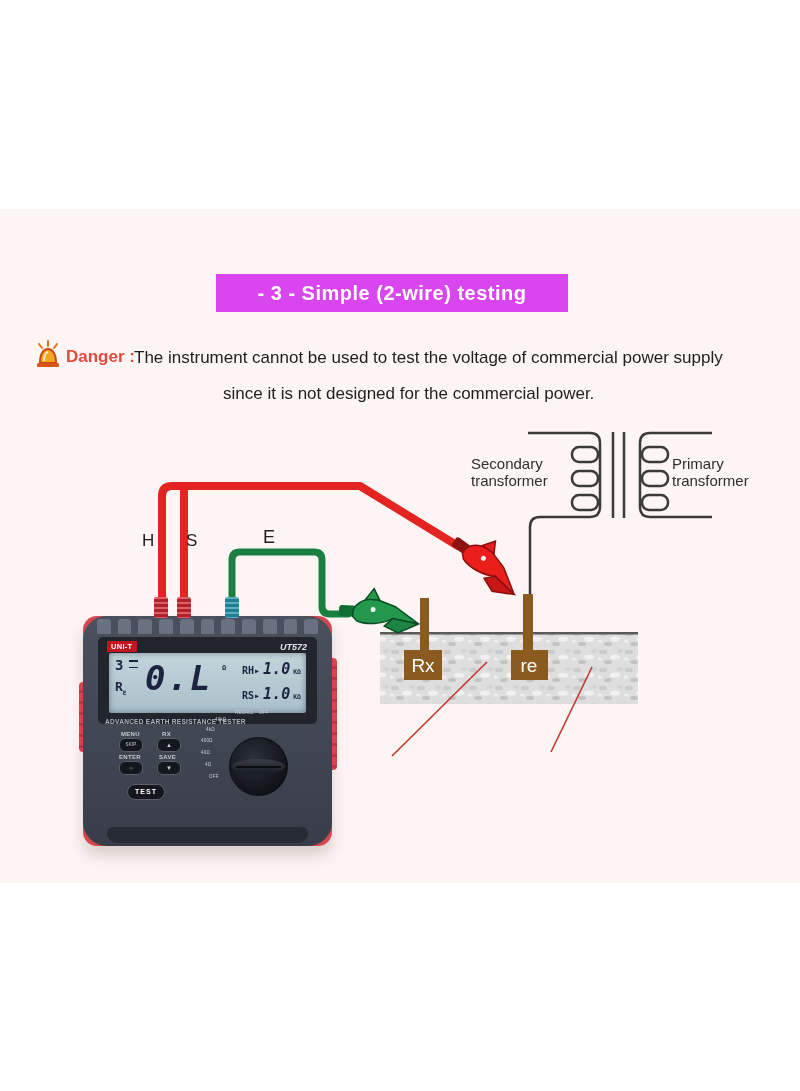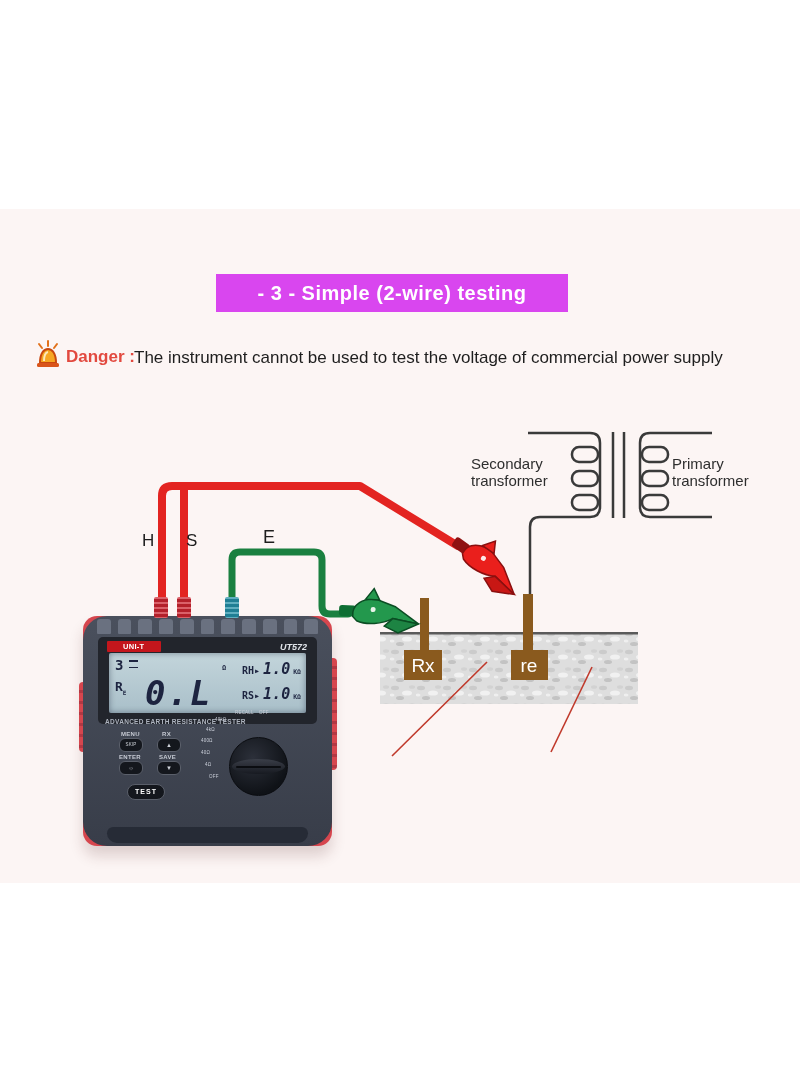--- a/index.html
+++ b/index.html
@@ -30,30 +30,30 @@
   .meter{position:absolute;left:83px;top:616px;width:249px;height:230px;}
   .holster{position:absolute;inset:0;background:#d6464e;border-radius:14px;box-shadow:0 10px 14px rgba(90,40,40,.18);}
   .rib{position:absolute;width:10px;background:repeating-linear-gradient(180deg,#d6464e 0 8px,#b23843 8px 11px);border-radius:4px;}
   .rib-r{right:-5px;top:42px;height:112px;}
   .rib-l{left:-4px;top:66px;height:70px;width:8px;}
   .body{position:absolute;inset:0;background:linear-gradient(#4a505d,#383d49);border-radius:24px;}
   .bumps{position:absolute;left:14px;right:14px;top:3px;height:15px;display:flex;gap:7px;}
   .bump{flex:1;background:#6a7180;border-radius:3px 3px 1px 1px;}
   .bezel{position:absolute;left:15px;top:21px;width:219px;height:87px;background:#22252c;border-radius:5px;}
   .brand{position:absolute;left:9px;top:4px;background:#c4161c;color:#fff;font-size:7.5px;font-weight:bold;
-         padding:1px 16px;border-radius:1px;letter-spacing:.3px;}
+         padding:1px 4px;border-radius:1px;letter-spacing:.3px;}
   .model{position:absolute;right:10px;top:5px;color:#e1e5ea;font-size:9px;font-weight:bold;font-style:italic;}
   .lcd{position:absolute;left:11px;top:16px;width:197px;height:60px;border-radius:2px;color:#1d2440;
        background:linear-gradient(#c3d5db,#a9bfc9);box-shadow:inset 0 0 6px rgba(20,30,50,.45);
        font-family:"DejaVu Sans Mono", monospace;}
   .lcd-mode{position:absolute;left:6px;top:4px;font-size:14px;font-weight:bold;}
   .wire-mode-icon{position:absolute;left:20px;top:7px;width:9px;height:5px;border-top:2px solid #1d2440;border-bottom:1px solid #1d2440;}
   .lcd-func{position:absolute;left:6px;top:26px;font-size:13px;font-weight:bold;}
   .lcd-func sub{font-size:6px;}
-  .lcd-main{position:absolute;left:36px;top:5px;font-size:34px;font-weight:bold;font-style:italic;letter-spacing:2px;margin-top:15px;}
+  .lcd-main{position:absolute;left:36px;top:5px;font-size:34px;font-weight:bold;font-style:italic;letter-spacing:2px;}
   .lcd-ohm{position:absolute;left:113px;top:11px;font-size:7px;font-weight:bold;}
   .lcd-aux{position:absolute;right:5px;top:7px;width:72px;}
   .aux-row{display:flex;align-items:baseline;justify-content:flex-end;gap:3px;height:25px;}
   .aux-label{font-size:10px;font-weight:bold;}
   .aux-value{font-size:15px;font-weight:bold;font-style:italic;}
   .aux-unit{font-size:6.5px;font-weight:bold;}
   .panel-title{position:absolute;left:22px;top:102px;font-size:6.5px;font-weight:bold;color:#aeb4bf;letter-spacing:.3px;}
   .key-label{position:absolute;font-size:6px;font-weight:bold;color:#c6cad3;letter-spacing:.3px;}
   .key{position:absolute;width:22px;height:12px;background:#14171d;border:1px solid #5a5f6a;border-radius:6px;
        color:#cfd3da;text-align:center;}
@@ -90,20 +90,21 @@
       <line x1="14" y1="2" x2="14" y2="7"></line>
       <line x1="5" y1="5" x2="8" y2="9"></line>
       <line x1="23" y1="5" x2="20" y2="9"></line>
     </g>
     <path d="M6,24 C6,14 10,10 14,10 C18,10 22,14 22,24 Z" fill="#f6a623" stroke="#c8470f" stroke-width="2"></path>
     <path d="M10,22 C10,16 12,13.5 14,13 " fill="none" stroke="#fde9b9" stroke-width="2"></path>
     <rect x="3" y="24" width="22" height="4" rx="1.5" fill="#d9541a"></rect>
   </svg>
   <div class="danger-label">Danger :</div>
   <div class="danger-line1">The instrument cannot be used to test the voltage of commercial power supply</div>
+  <div class="danger-line2">since it is not designed for the commercial power.</div>
 
   <svg class="diagram-svg" width="800" height="360" viewBox="0 410 800 360">
     <defs>
       <pattern id="soil" width="26" height="18" patternUnits="userSpaceOnUse">
         <rect width="26" height="18" fill="#dedede"></rect>
         <ellipse cx="5" cy="4" rx="4" ry="2.2" fill="#cbcbcb"></ellipse>
         <ellipse cx="17" cy="9" rx="5" ry="2.6" fill="#f1f1f1"></ellipse>
         <ellipse cx="10" cy="14" rx="4" ry="2" fill="#c3c3c3"></ellipse>
         <ellipse cx="22" cy="3" rx="3" ry="1.8" fill="#d2d2d2"></ellipse>
         <ellipse cx="2" cy="11" rx="2.5" ry="1.6" fill="#efefef"></ellipse>

